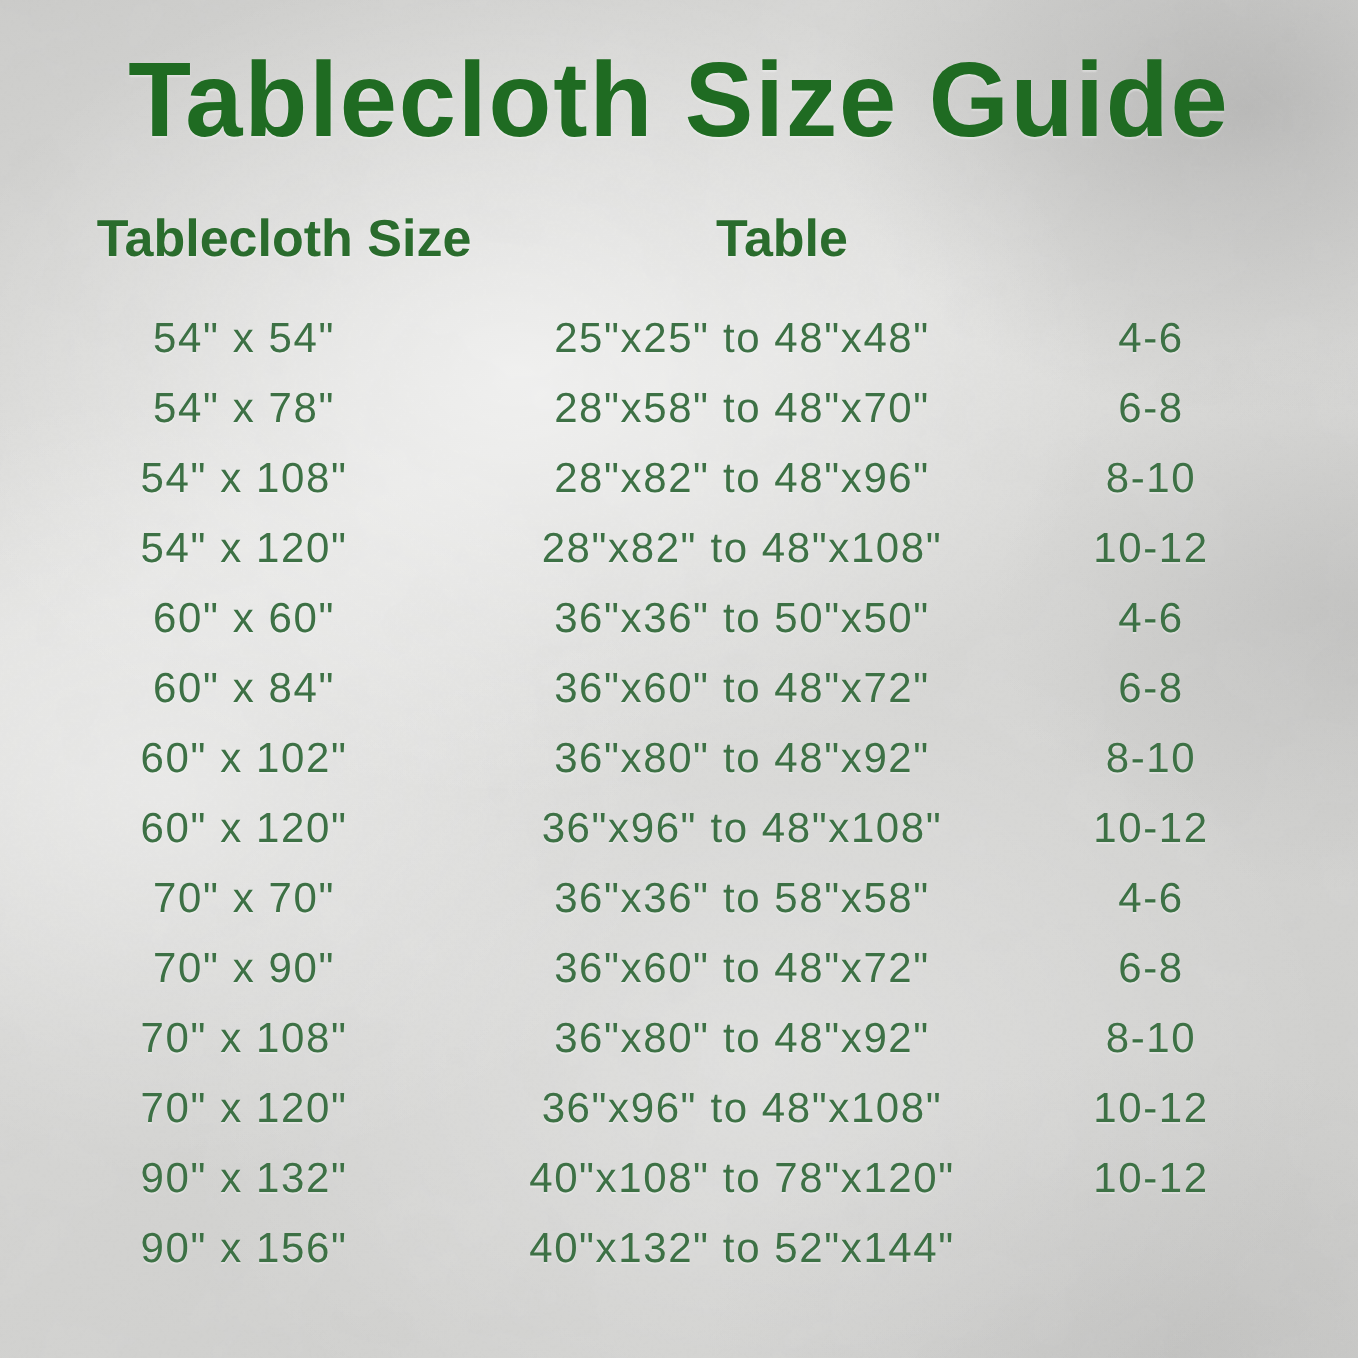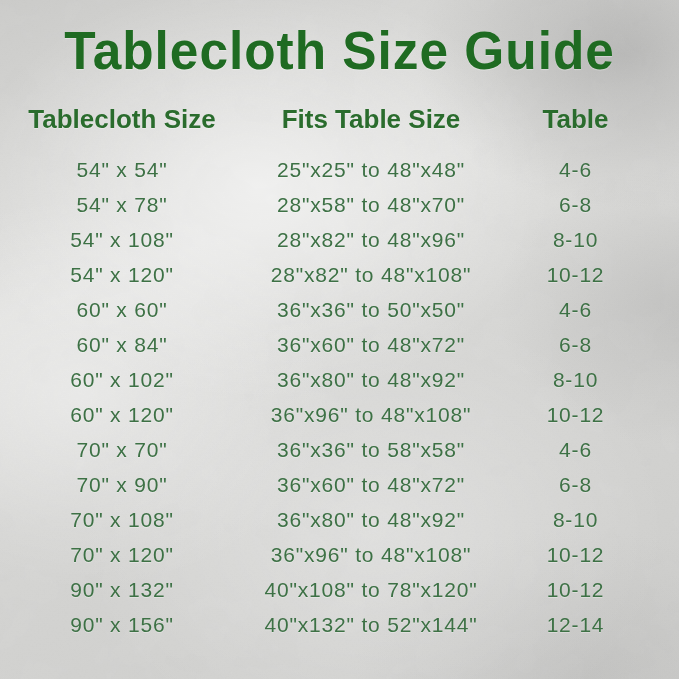--- a/index.html
+++ b/index.html
@@ -88,23 +88,22 @@
       <feColorMatrix in="t" type="saturate" values="0"></feColorMatrix>
     </filter>
     <rect width="679" height="679" filter="url(#coarseNoise)" opacity="0.22" style="mix-blend-mode:soft-light"></rect>
     <rect width="679" height="679" filter="url(#fineNoise)" opacity="0.14" style="mix-blend-mode:soft-light"></rect>
   </svg>
 
   <div class="content">
     <div class="title" style="color:#1f6b22;">Tablecloth Size Guide</div>
 
     <div class="table">
-      <div class="grid-row header-row" style="color:#2a6c2d;">
+      <div class="grid-row header-row" style="color:#2a6c2d;margin-left:20px;">
         <div class="cell">Tablecloth Size</div>
-        <div class="cell">Fits Table Size</div>
         <div class="cell">Table</div>
       </div>
       <div class="rows" id="rows" style="color:#3d7145;">
           <div class="grid-row body-row">
             <div class="cell">54" x 54"</div>
             <div class="cell">25"x25" to 48"x48"</div>
             <div class="cell">4-6</div>
           </div>
           <div class="grid-row body-row">
             <div class="cell">54" x 78"</div>
@@ -162,18 +161,17 @@
             <div class="cell">10-12</div>
           </div>
           <div class="grid-row body-row">
             <div class="cell">90" x 132"</div>
             <div class="cell">40"x108" to 78"x120"</div>
             <div class="cell">10-12</div>
           </div>
           <div class="grid-row body-row">
             <div class="cell">90" x 156"</div>
             <div class="cell">40"x132" to 52"x144"</div>
-            <div class="cell">12-14</div>
           </div>
         </div>
     </div>
   </div>
 </div>
 
 </body></html>

